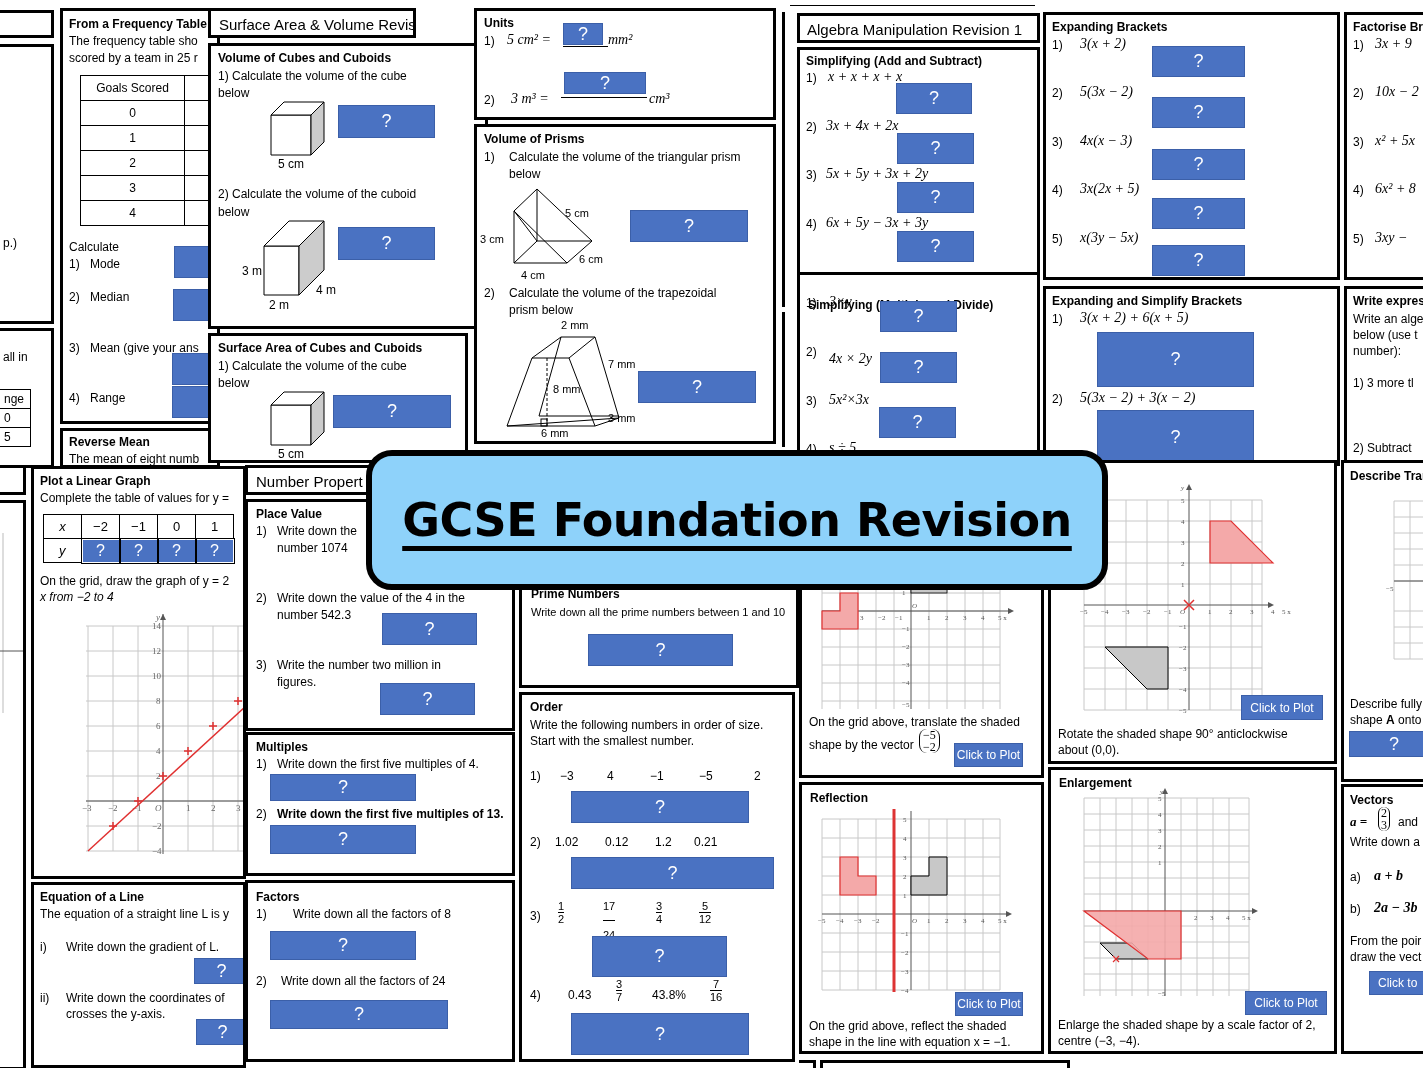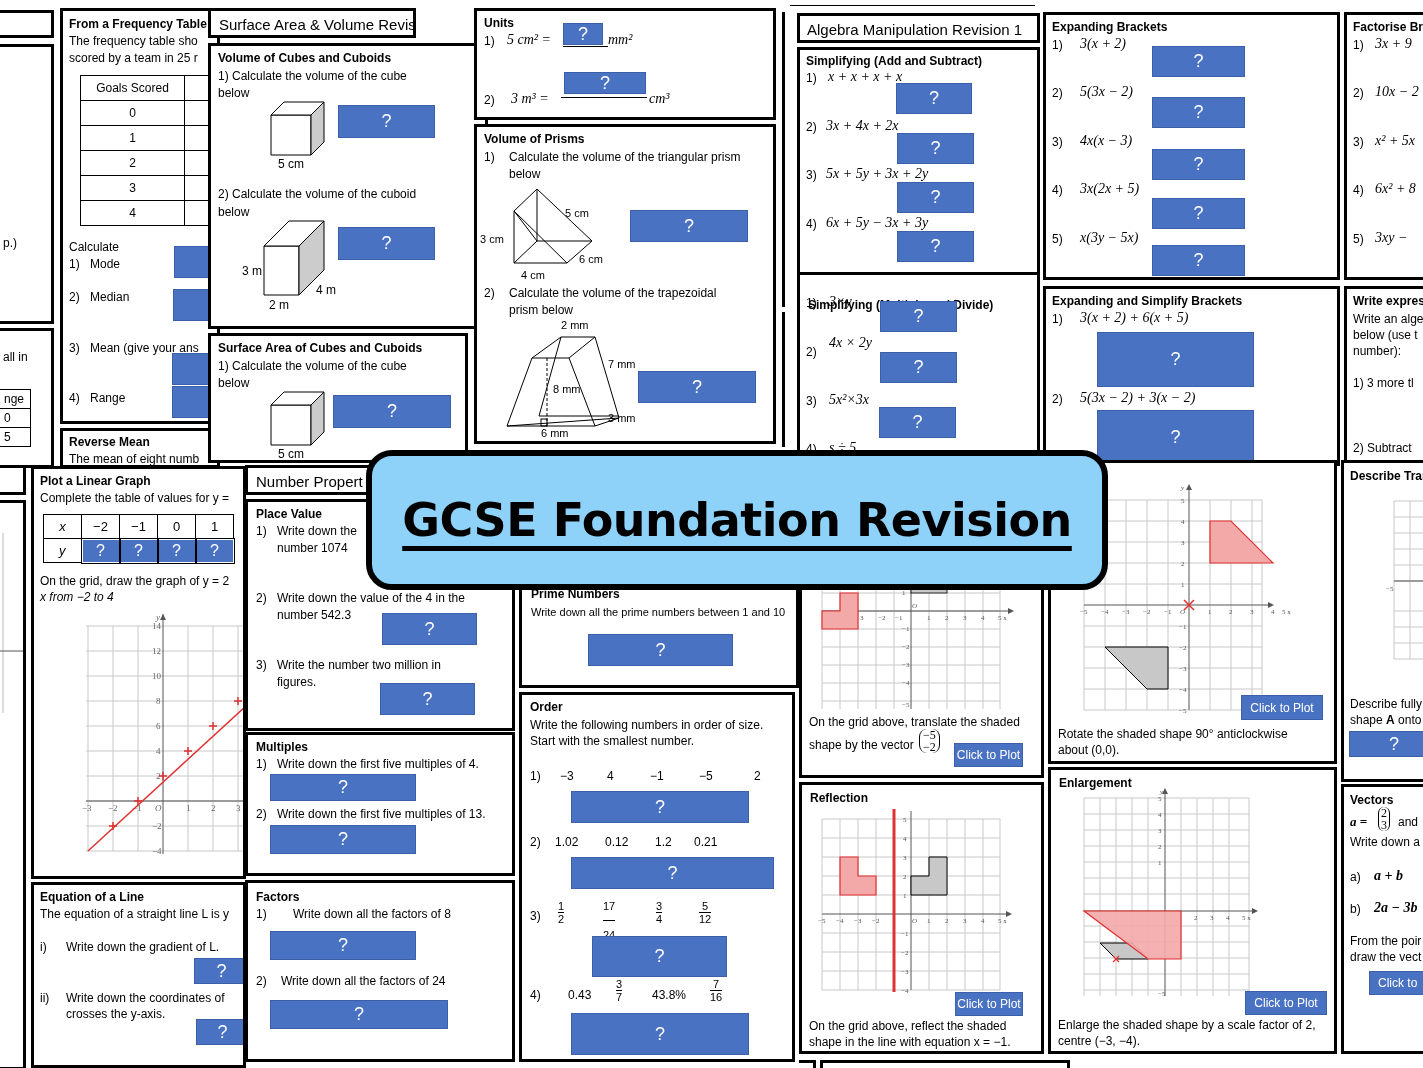--- a/index.html
+++ b/index.html
@@ -209,21 +209,21 @@
   <span class="t" style="left:6px;top:166px;">4)</span>
   <span class="m" style="left:26px;top:165px;">6x + 5y − 3x + 3y</span>
   <div class="ans" style="left:97px;top:181px;width:77px;height:31px;">?</div>
 </div>
 <div class="panel" style="left:797px;top:272px;width:243px;height:190px;">
   <span class="h" style="left:8px;top:4px;margin-top:19px;">Simplifying (Multiply and Divide)</span>
   <span class="t" style="left:6px;top:20px;">1)</span>
   <span class="m" style="left:29px;top:19px;">3×y</span>
   <div class="ans" style="left:80px;top:26px;width:77px;height:31px;">?</div>
   <span class="t" style="left:6px;top:69px;">2)</span>
-  <span class="m" style="left:29px;top:60px;">4x × 2y</span>
+  <span class="m" style="left:29px;top:76px;">4x × 2y</span>
   <div class="ans" style="left:80px;top:77px;width:77px;height:31px;">?</div>
   <span class="t" style="left:6px;top:118px;">3)</span>
   <span class="m" style="left:29px;top:117px;">5x²×3x</span>
   <div class="ans" style="left:79px;top:132px;width:77px;height:31px;">?</div>
   <span class="t" style="left:6px;top:166px;">4)</span>
   <span class="m" style="left:29px;top:165px;">s ÷ 5</span>
 </div>
 
 <div class="panel" style="left:1043px;top:12px;width:297px;height:268px;">
   <span class="h" style="left:6px;top:5px;">Expanding Brackets</span>
@@ -381,21 +381,21 @@
   <span class="t" style="left:29px;top:155px;">Write the number two million in</span>
   <span class="t" style="left:29px;top:172px;">figures.</span>
   <div class="ans" style="left:132px;top:181px;width:95px;height:32px;">?</div>
 </div>
 <div class="panel" style="left:245px;top:732px;width:270px;height:144px;text-align:right;">
   <span class="h" style="left:8px;top:5px;">Multiples</span>
   <span class="t" style="left:8px;top:21px;">1)</span>
   <span class="t" style="left:29px;top:21px;">Write down the first five multiples of 4.</span>
   <div class="ans" style="left:22px;top:39px;width:146px;height:27px;">?</div>
   <span class="t" style="left:8px;top:71px;">2)</span>
-  <span class="t" style="left:29px;top:71px;">Write down the first five multiples of 13.</span>
+  <span class="t" style="left:29px;top:71px;font-weight:bold;">Write down the first five multiples of 13.</span>
   <div class="ans" style="left:22px;top:90px;width:146px;height:29px;">?</div>
 </div>
 <div class="panel" style="left:245px;top:880px;width:270px;height:182px;">
   <span class="h" style="left:8px;top:7px;">Factors</span>
   <span class="t" style="left:8px;top:23px;">1)</span>
   <span class="t" style="left:45px;top:23px;">Write down all the factors of 8</span>
   <div class="ans" style="left:22px;top:48px;width:146px;height:29px;">?</div>
   <span class="t" style="left:8px;top:90px;">2)</span>
   <span class="t" style="left:33px;top:90px;">Write down all the factors of 24</span>
   <div class="ans" style="left:22px;top:117px;width:178px;height:29px;">?</div>

